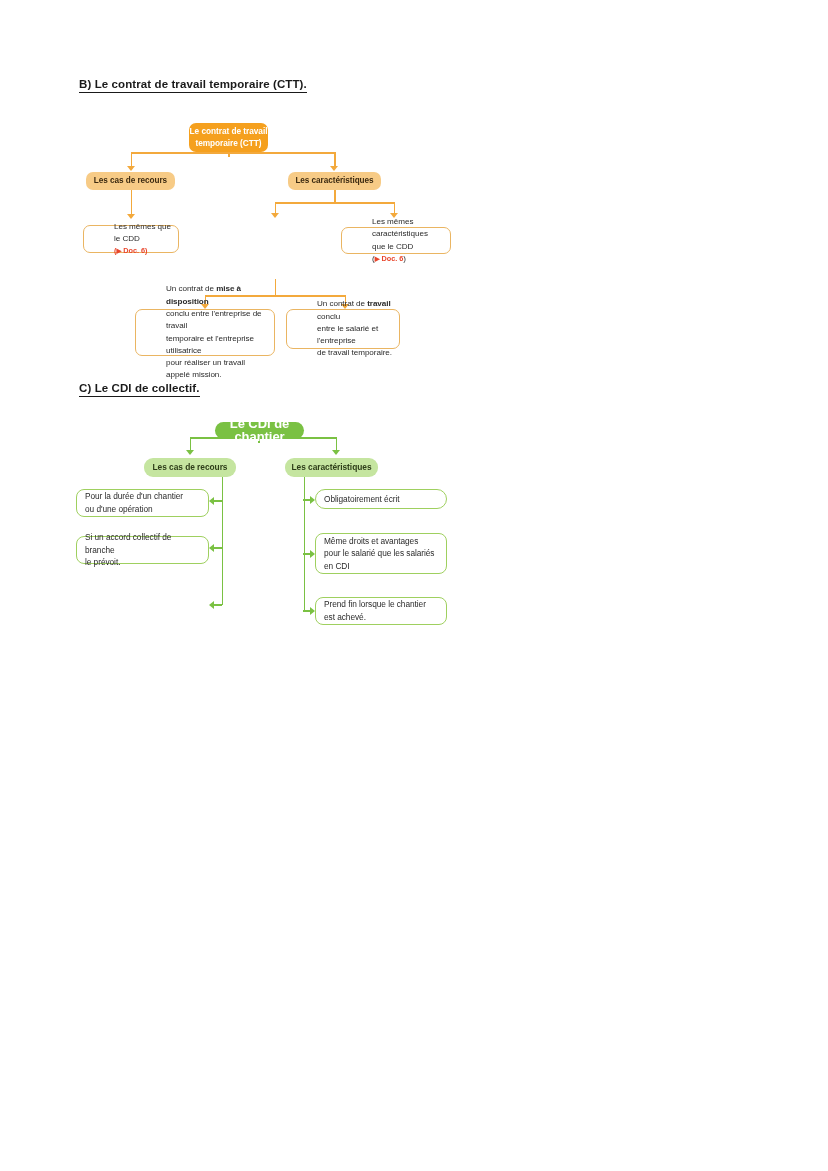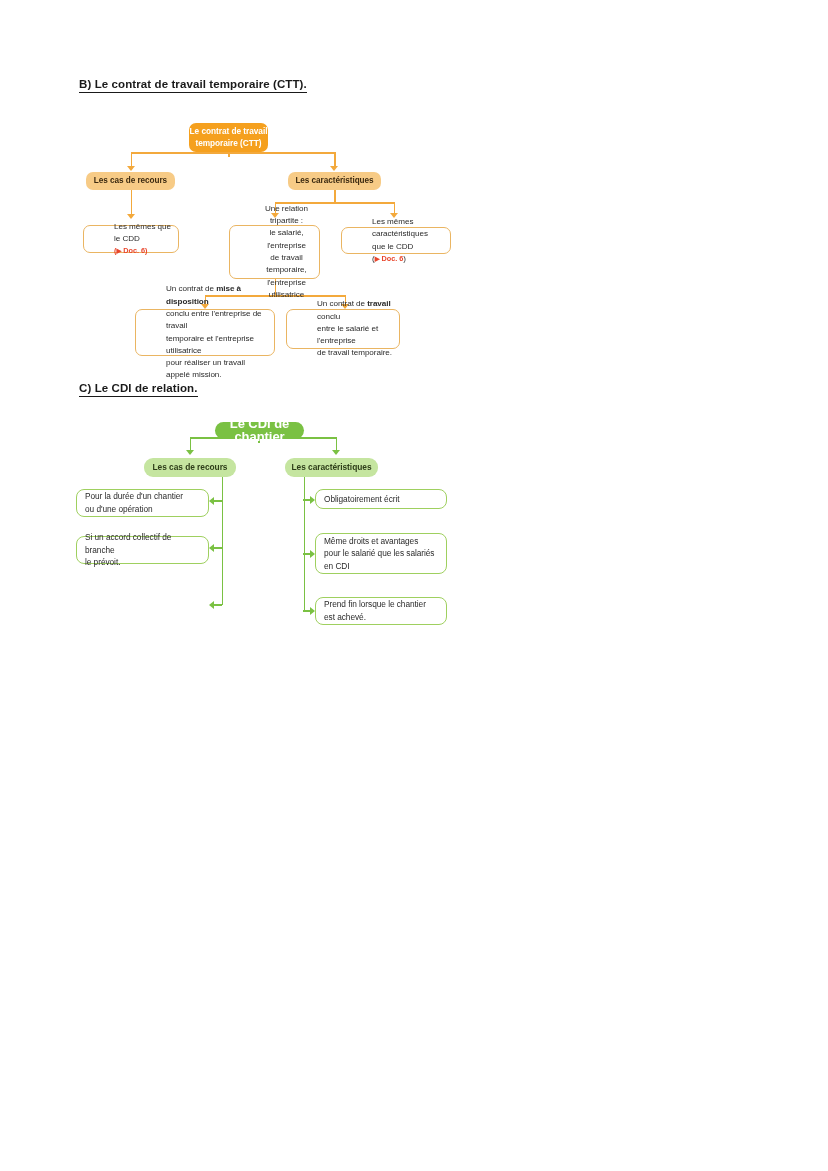--- a/index.html
+++ b/index.html
@@ -158,28 +158,20 @@
     <span class="txt">Les caractéristiques</span>
   </div>
 
   <div class="node o-leaf left-align" style="left:83px;top:225px;width:96px;height:28px;">
     <span class="txt">
       <span>Les mêmes que le CDD</span><br>
       <span class="docref">(<span class="tri">▶</span> <span>Doc. 6</span>)</span>
     </span>
   </div>
 
-  <div class="node o-leaf" style="left:229px;top:225px;width:91px;height:54px;">
-    <span class="txt">
-      <span>Une relation tripartite :</span><br>
-      <span>le salarié, l'entreprise</span><br>
-      <span>de travail temporaire,</span><br>
-      <span>l'entreprise utilisatrice</span>
-    </span>
-  </div>
 
   <div class="node o-leaf left-align" style="left:341px;top:227px;width:110px;height:27px;">
     <span class="txt">
       <span>Les mêmes caractéristiques</span><br>
       <span><span>que le CDD (</span><span class="docref"><span class="tri">▶</span> <span>Doc. 6</span></span><span>)</span></span>
     </span>
   </div>
 
   <div class="node o-leaf left-align" style="left:135px;top:309px;width:140px;height:47px;">
     <span class="txt">
@@ -191,21 +183,21 @@
   </div>
 
   <div class="node o-leaf left-align" style="left:286px;top:309px;width:114px;height:40px;">
     <span class="txt">
       <span><span>Un contrat de </span><b class="inl">travail</b> conclu</span><br>
       <span>entre le salarié et l'entreprise</span><br>
       <span>de travail temporaire.</span>
     </span>
   </div>
 
-  <div class="section-heading" style="left:79px;top:382px;">C) Le CDI de relation.</div>
+  <div class="section-heading" style="left:79px;top:382px;">C) Le CDI de collectif.</div>
 
   <div class="ln g-v" style="left:258.2px;top:439px;height:4px;"></div>
   <div class="ln g-h" style="left:190px;top:437px;width:146px;"></div>
   <div class="ln g-v" style="left:189.5px;top:437px;height:14px;"></div>
   <div class="arw arw-down-g" style="left:185.5px;top:450px;"></div>
   <div class="ln g-v" style="left:335.5px;top:437px;height:14px;"></div>
   <div class="arw arw-down-g" style="left:331.5px;top:450px;"></div>
 
   <div class="ln g-v" style="left:221.5px;top:477px;height:128px;"></div>
 
@@ -246,21 +238,21 @@
   </div>
 
   <div class="node g-leaf" style="left:76px;top:536px;width:133px;height:28px;">
     <span class="txt">
       <span>Si un accord collectif de branche</span><br>
       <span>le prévoit.</span>
     </span>
   </div>
 
 
-  <div class="node g-leaf" style="left:315px;top:489px;width:132px;height:20px;">
+  <div class="node g-leaf" style="left:315px;top:489px;width:132px;height:20px;border-radius:10px;">
     <span class="txt">
       <span>Obligatoirement écrit</span>
     </span>
   </div>
 
   <div class="node g-leaf" style="left:315px;top:533px;width:132px;height:41px;">
     <span class="txt">
       <span>Même droits et avantages</span><br>
       <span>pour le salarié que les salariés</span><br>
       <span>en CDI</span>

